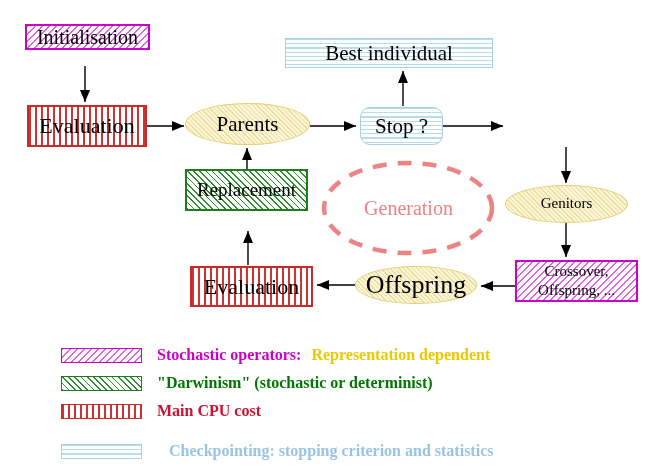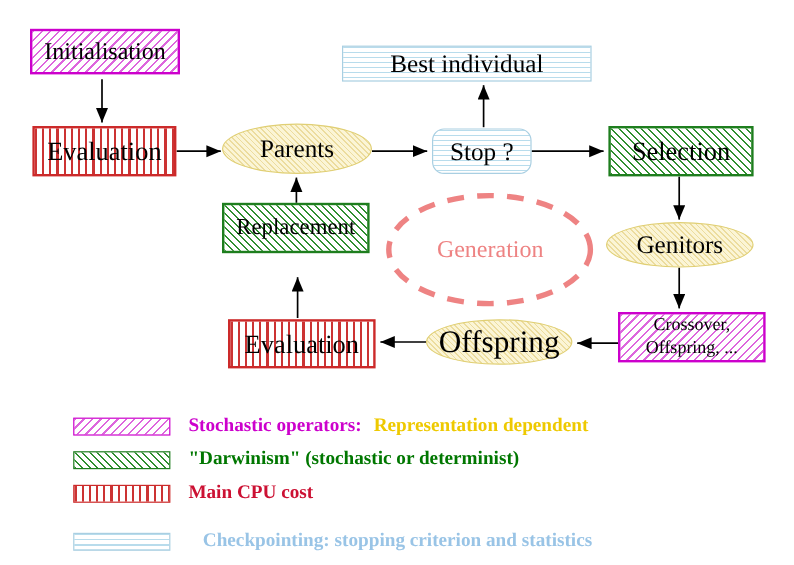--- a/index.html
+++ b/index.html
@@ -38,28 +38,28 @@
     background-image:repeating-linear-gradient(180deg,#b8dcec 0,#b8dcec 1.2px,rgba(0,0,0,0) 1.2px,rgba(0,0,0,0) 4.2px);
     background-color:#fff;
   }
   .hatch-yellow{
     border:1.5px solid #e0cf74;
     background-color:#fbf5d6;
     background-image:repeating-linear-gradient(45deg,#ecdc9e 0,#ecdc9e 1px,rgba(0,0,0,0) 1px,rgba(0,0,0,0) 3.2px);
     border-radius:50%;
   }
   
-  #n-init{left:25px;top:24px;width:125px;height:38px;font-size:20px;}
+  #n-init{left:25px;top:24px;width:125px;height:26px;font-size:20px;}
   #n-best{left:285px;top:38px;width:208px;height:30px;font-size:21px;}
   #n-eval-top{left:27px;top:105px;width:120px;height:42px;font-size:22px;}
   #n-parents{left:185px;top:103px;width:125px;height:42px;font-size:21px;}
   #n-stop{left:360px;top:107px;width:83px;height:38px;font-size:21px;border-radius:10px;}
   #n-selection{left:507px;top:105px;width:121px;height:42px;font-size:22px;}
   #n-replacement{left:185px;top:169px;width:123px;height:42px;font-size:19px;}
-  #n-genitors{left:505px;top:185px;width:123px;height:38px;font-size:21px;}
+  #n-genitors{left:505px;top:185px;width:123px;height:38px;font-size:15px;}
   #n-crossover{left:515px;top:260px;width:123px;height:42px;font-size:15px;flex-direction:column;line-height:1.25;}
   #n-offspring{left:355px;top:266px;width:122px;height:38px;font-size:26px;}
   #n-eval-bottom{left:190px;top:266px;width:123px;height:41px;font-size:22px;}
   #n-generation-label{
     left:338px;top:195px;width:141px;height:26px;
     font-size:20px;color:#ee8383;border:none;background:none;
   }
   
   #legend{position:absolute;left:26px;top:346px;z-index:1;
     font-family:"Liberation Serif","DejaVu Serif",serif;}
@@ -122,23 +122,20 @@
   </div>
 
   <div id="n-parents" class="node hatch-yellow">
     <span>Parents</span>
   </div>
 
   <div id="n-stop" class="node stripe-cyan">
     <span>Stop ?</span>
   </div>
 
-  <div id="n-selection" class="node hatch-green">
-    <span>Selection</span>
-  </div>
 
   <div id="n-replacement" class="node hatch-green">
     <span>Replacement</span>
   </div>
 
   <div id="n-generation-label" class="node">
     <span>Generation</span>
   </div>
 
   <div id="n-genitors" class="node hatch-yellow">

